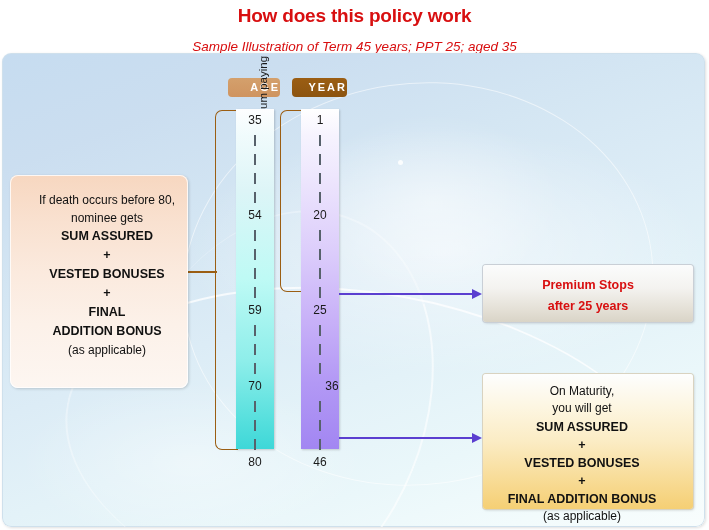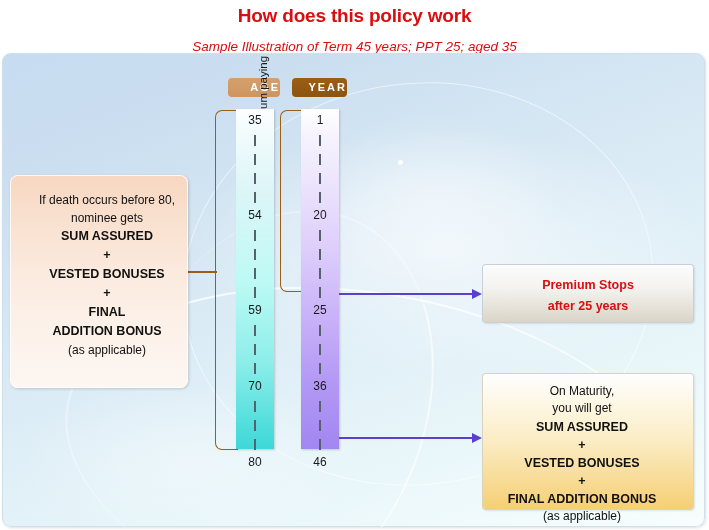--- a/index.html
+++ b/index.html
@@ -325,21 +325,21 @@
       <div class="tick" style="top: 83px;"></div>
       <div class="col-item" style="top: 99px;">20</div>
       <div class="tick" style="top: 121px;"></div>
       <div class="tick" style="top: 140px;"></div>
       <div class="tick" style="top: 159px;"></div>
       <div class="tick" style="top: 178px;"></div>
       <div class="col-item" style="top: 194px;">25</div>
       <div class="tick" style="top: 216px;"></div>
       <div class="tick" style="top: 235px;"></div>
       <div class="tick" style="top: 254px;"></div>
-      <div class="col-item" style="top: 270px;">36</div>
+      <div class="col-item" style="top: 270px; margin-left: 12px;">36</div>
       <div class="tick" style="top: 292px;"></div>
       <div class="tick" style="top: 311px;"></div>
       <div class="tick" style="top: 330px;"></div>
       <div class="col-item" style="top: 346px;">46</div>
     </div>
 
   <div class="parrow" id="arrow-premium"></div>
   <div class="parrow" id="arrow-maturity"></div>
 
   <div id="box-death">

